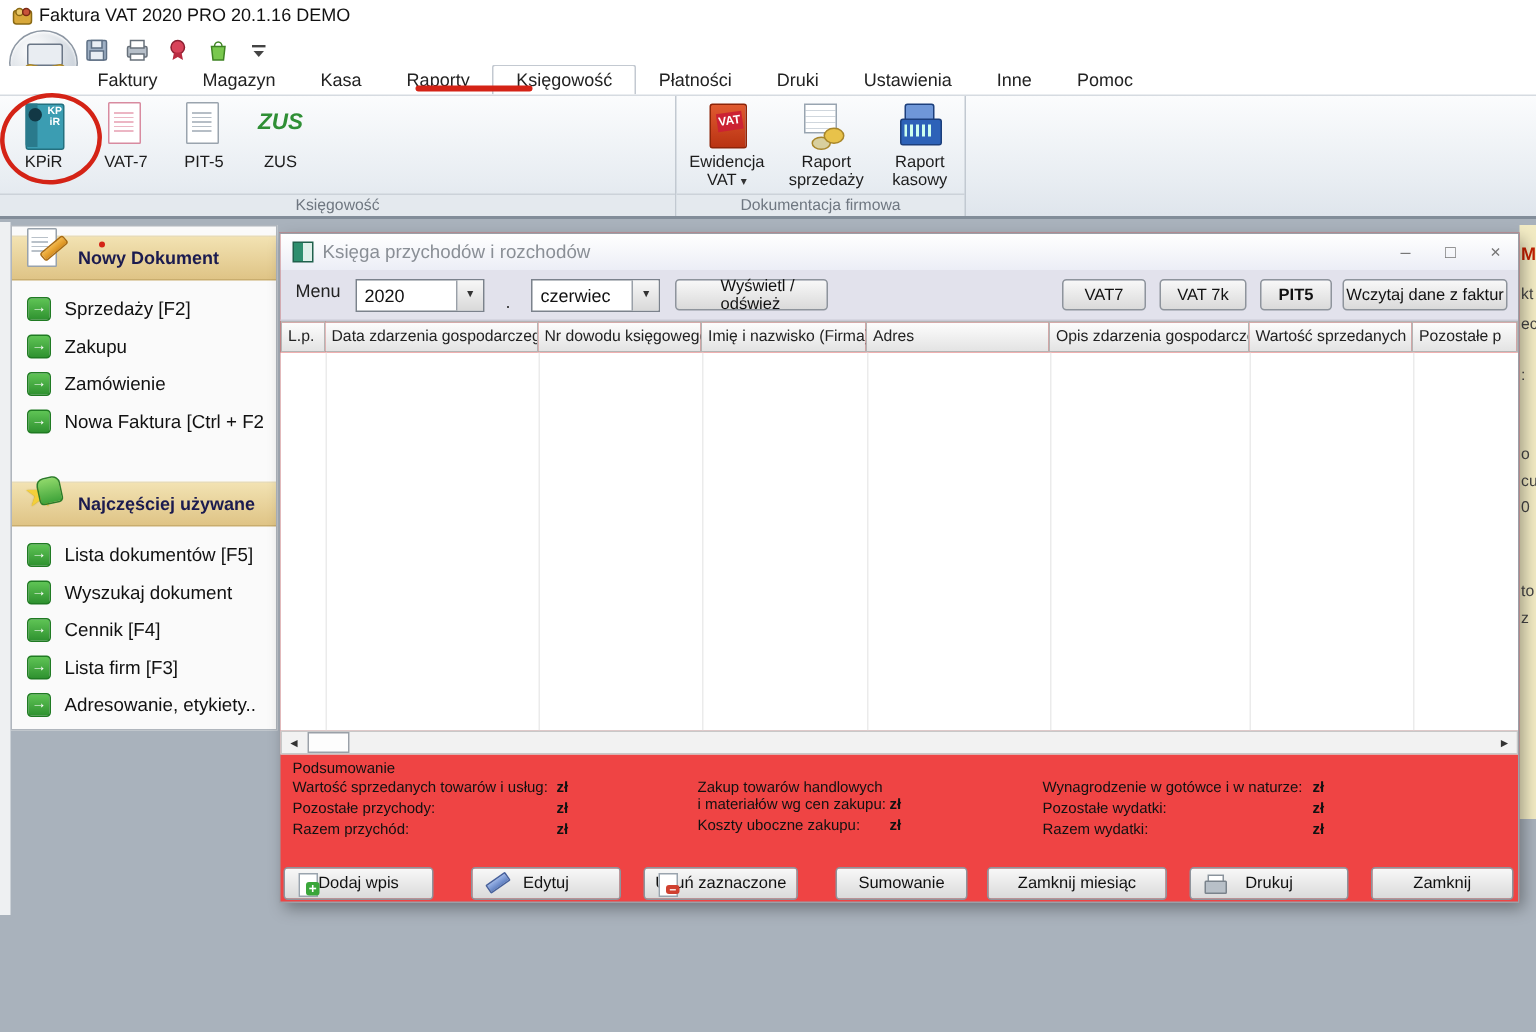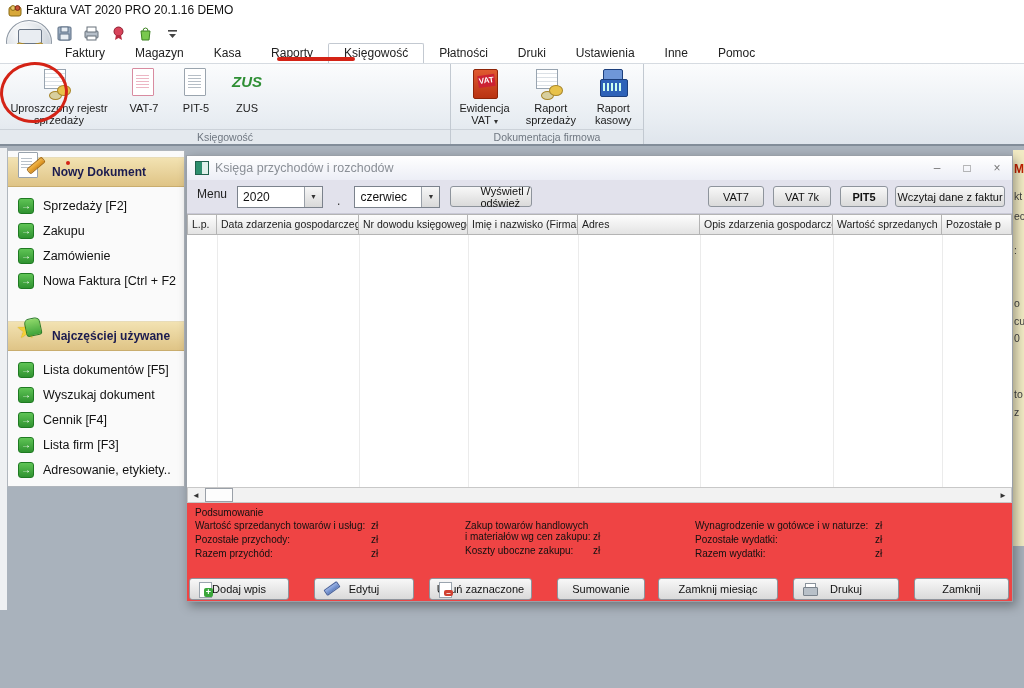--- a/index.html
+++ b/index.html
@@ -101,21 +101,21 @@
   .dlg-ctl{width:30px;height:100%;display:flex;align-items:center;justify-content:center;font-size:12px;color:#777;}
   #dlg-toolbar{position:absolute;left:0;top:24px;width:100%;height:34px;background:#e2e2ec;border-bottom:1px solid #c9c9d6;
        display:flex;align-items:center;box-sizing:border-box;padding:0 4px;}
   #menu-label{font-size:12px;color:#222;margin:0 10px 6px 6px;}
   .combo{width:84px;height:20px;background:#fff;border:1px solid #7b828c;display:flex;align-items:center;font-size:12px;color:#111;}
   .combo .cv{flex:1;padding-left:5px;}
   .combo .ca{width:17px;height:100%;background:linear-gradient(#f7f7f7,#d9d9d9);border-left:1px solid #9aa0a8;font-size:7px;color:#333;display:flex;align-items:center;justify-content:center;}
   #period-sep{font-size:12px;color:#333;margin:8px 14px 0 14px;}
   .btn{height:21px;background:linear-gradient(#f8f8f8,#dadada);border:1px solid #8e949c;border-radius:3px;
        font-size:11px;color:#111;display:flex;align-items:center;justify-content:center;box-sizing:border-box;font-family:"Liberation Sans",sans-serif;}
-  #refresh-btn{width:82px;margin-left:10px;padding-left:29px;}
+  #refresh-btn{width:102px;margin-left:10px;padding-left:29px;}
   #spacer{flex:1;}
   #vat7-btn{width:56px;}
   #vat7k-btn{width:58px;margin-left:9px;}
   #pit5-btn{width:48px;margin-left:9px;font-weight:bold;}
   #load-btn{width:110px;margin-left:7px;margin-right:3px;}
 
   
   #thead{position:absolute;left:0;top:58px;width:825px;height:21px;display:flex;overflow:hidden;}
   .hcell{height:21px;background:linear-gradient(#fdfdfd,#e3e3e3);border:1px solid #b4b4b4;border-left:none;box-sizing:border-box;
          font-size:10.5px;color:#222;line-height:19px;padding-left:4px;white-space:nowrap;overflow:hidden;}
@@ -133,21 +133,21 @@
   #summary{position:absolute;left:0;top:349px;width:825px;height:72px;font-size:10px;color:#111;}
   #sum-title{position:absolute;left:8px;top:2px;}
   .sum-col{position:absolute;top:15px;}
   #sum-col1{left:8px;width:250px;}
   #sum-col2{left:278px;width:210px;}
   #sum-col3{left:508px;width:280px;}
   .srow{display:flex;margin-bottom:3px;align-items:flex-end;}
   #sum-col1 .slabel{width:176px;}
   #sum-col2 .slabel{width:128px;}
   #sum-col3 .slabel{width:180px;}
-  .sval{font-weight:normal;}
+  .sval{font-weight:bold;}
 
   
   #dlg-footer{position:absolute;left:0;top:421px;width:825px;height:24px;}
   .fbtn{position:absolute;top:1px;height:22px;}
   .fbtn .flabel{width:100%;text-align:center;}
   .fico{position:absolute;left:8px;top:3px;width:15px;height:15px;}
   .fico .d{position:absolute;left:1px;top:0;width:11px;height:14px;background:#fff;border:1px solid #9aa4ae;}
   .fico .plus{position:absolute;left:6px;top:6px;width:9px;height:9px;background:#3aa63a;border-radius:2px;color:#fff;font-size:9px;line-height:9px;text-align:center;font-weight:bold;}
   .fico .minus{position:absolute;left:6px;top:8px;width:9px;height:6px;background:#d04030;border-radius:2px;color:#fff;font-size:8px;line-height:5px;text-align:center;font-weight:bold;}
   .fico .pencil{position:absolute;left:1px;top:3px;width:14px;height:5px;background:linear-gradient(#9ab4e8,#5f7fc0);border:1px solid #46609c;border-radius:1px;transform:rotate(-35deg);}
@@ -207,27 +207,28 @@
     <span class="tab">Płatności</span>
     <span class="tab">Druki</span>
     <span class="tab">Ustawienia</span>
     <span class="tab">Inne</span>
     <span class="tab">Pomoc</span>
   </div>
 
   <div id="ribbon">
     <div class="ribbon-group" style="width:450px;">
       <div class="rg-items">
-        <div class="ritem" style="width:114px;">
-          <div class="ric">
-            <div class="grid"></div>
-              <div class="coin2"></div>
-              <div class="coin1"></div>
-          </div>
-          <span>Uproszczony rejestr sprzedaży</span>
+        <div class="ritem" style="width:54px;">
+          <div class="ric ic-kpir">
+            <div class="book"></div>
+              <div class="spine"></div>
+              <div class="dot"></div>
+            <div class="kp">KP iR</div>
+          </div>
+          <span>KPiR</span>
         </div>
         <div class="ritem" style="width:48px;">
           <div class="ric">
             <div class="doc pink">
                 <div class="lines"></div>
               </div>
           </div>
           <span>VAT-7</span>
         </div>
         <div class="ritem" style="width:48px;">

